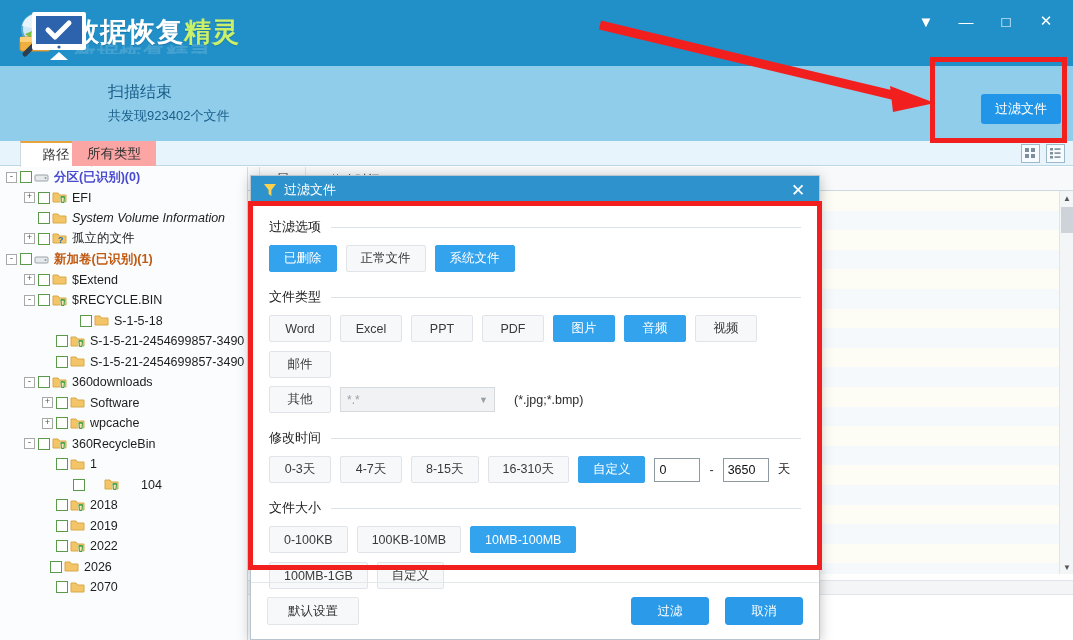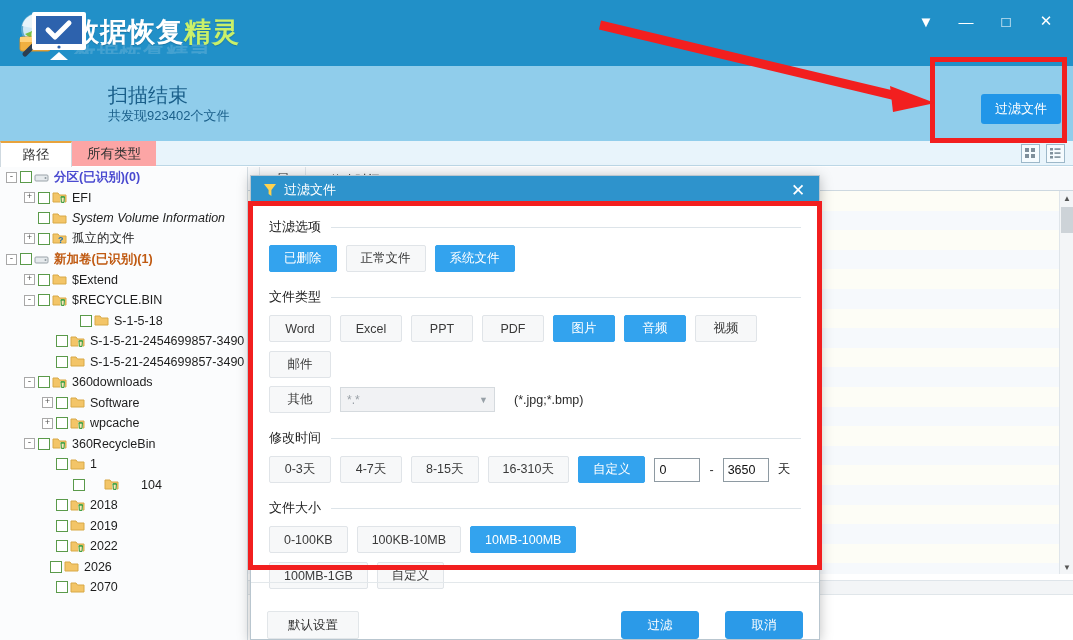--- a/index.html
+++ b/index.html
@@ -54,21 +54,21 @@
   .status-strip {
     position: absolute; left: 0; top: 66px; width: 1073px; height: 75px;
     background: #90cdeb;
   }
   .monitor-icon {
     position: absolute; left: 30px; top: 10px;
     width: 58px; height: 52px;
   }
   .status-line1 {
     position: absolute; left: 108px; top: 82px;
-    font-size: 20px; color: #1a5f8a; font-weight: 500;
+    font-size: 16px; color: #1a5f8a; font-weight: 500;
   }
   .status-line2 {
     position: absolute; left: 108px; top: 107px;
     font-size: 13px; color: #1a5f8a;
   }
   .filter-file-btn {
     position: absolute; right: 12px; top: 94px;
     background: #2196e8; color: #fff;
     font-size: 13px;
     padding: 6px 14px;
@@ -90,21 +90,21 @@
     font-size: 13.5px; color: #333;
     cursor: pointer;
   }
   .tab.active {
     background: #ffffff;
     border-top: 2px solid #e8a33d;
     border-left: 1px solid #cfd9e0;
     border-right: 1px solid #cfd9e0;
     height: 26px;
   }
-  .tab-0 { left: 0; width: 72px; }
+  .tab-0 { left: 20px; width: 72px; }
   .tab-1 { left: 72px; width: 84px; background: #fca5a5; }
 
   .view-icons {
     position: absolute; right: 8px; top: 144px;
     display: flex; gap: 6px;
   }
   .view-icon {
     width: 19px; height: 19px;
     border: 1px solid #9db8c9;
     background: #f5fbfe;
@@ -290,38 +290,38 @@
     font-size: 12.5px; color: #111;
     padding: 0 4px;
     font-family: inherit;
   }
   .dash { font-size: 12.5px; color: #333; }
   .unit { font-size: 12.5px; color: #222; }
 
   .dlg-footer {
     position: absolute; left: 0; right: 0; bottom: 0; height: 57px;
     border-top: 1px solid #e3e8eb;
-    display: flex; align-items: flex-end;
+    display: flex; align-items: center;
     padding: 0 16px;
   }
   .btn-default {
     min-width: 92px; height: 28px;
     background: #f7f8f9; border: 1px solid #e2e6e9;
     font-size: 12.5px; color: #333;
     display: inline-flex; align-items: center; justify-content: center;
     cursor: pointer; border-radius: 2px;
     font-family: inherit;
   }
   .btn-primary {
     min-width: 78px; height: 28px;
     background: #2b9ae8; border: 1px solid #2b9ae8;
     color: #fff; font-size: 12.5px;
     display: inline-flex; align-items: center; justify-content: center;
     cursor: pointer; border-radius: 3px;
-    margin-left: 26px;
+    margin-left: 16px;
     font-family: inherit;
   }
 
   
   .anno { position: absolute; pointer-events: none; }
   .redrect {
     position: absolute;
     border: 5px solid #f21f1f;
     pointer-events: none;
   }

